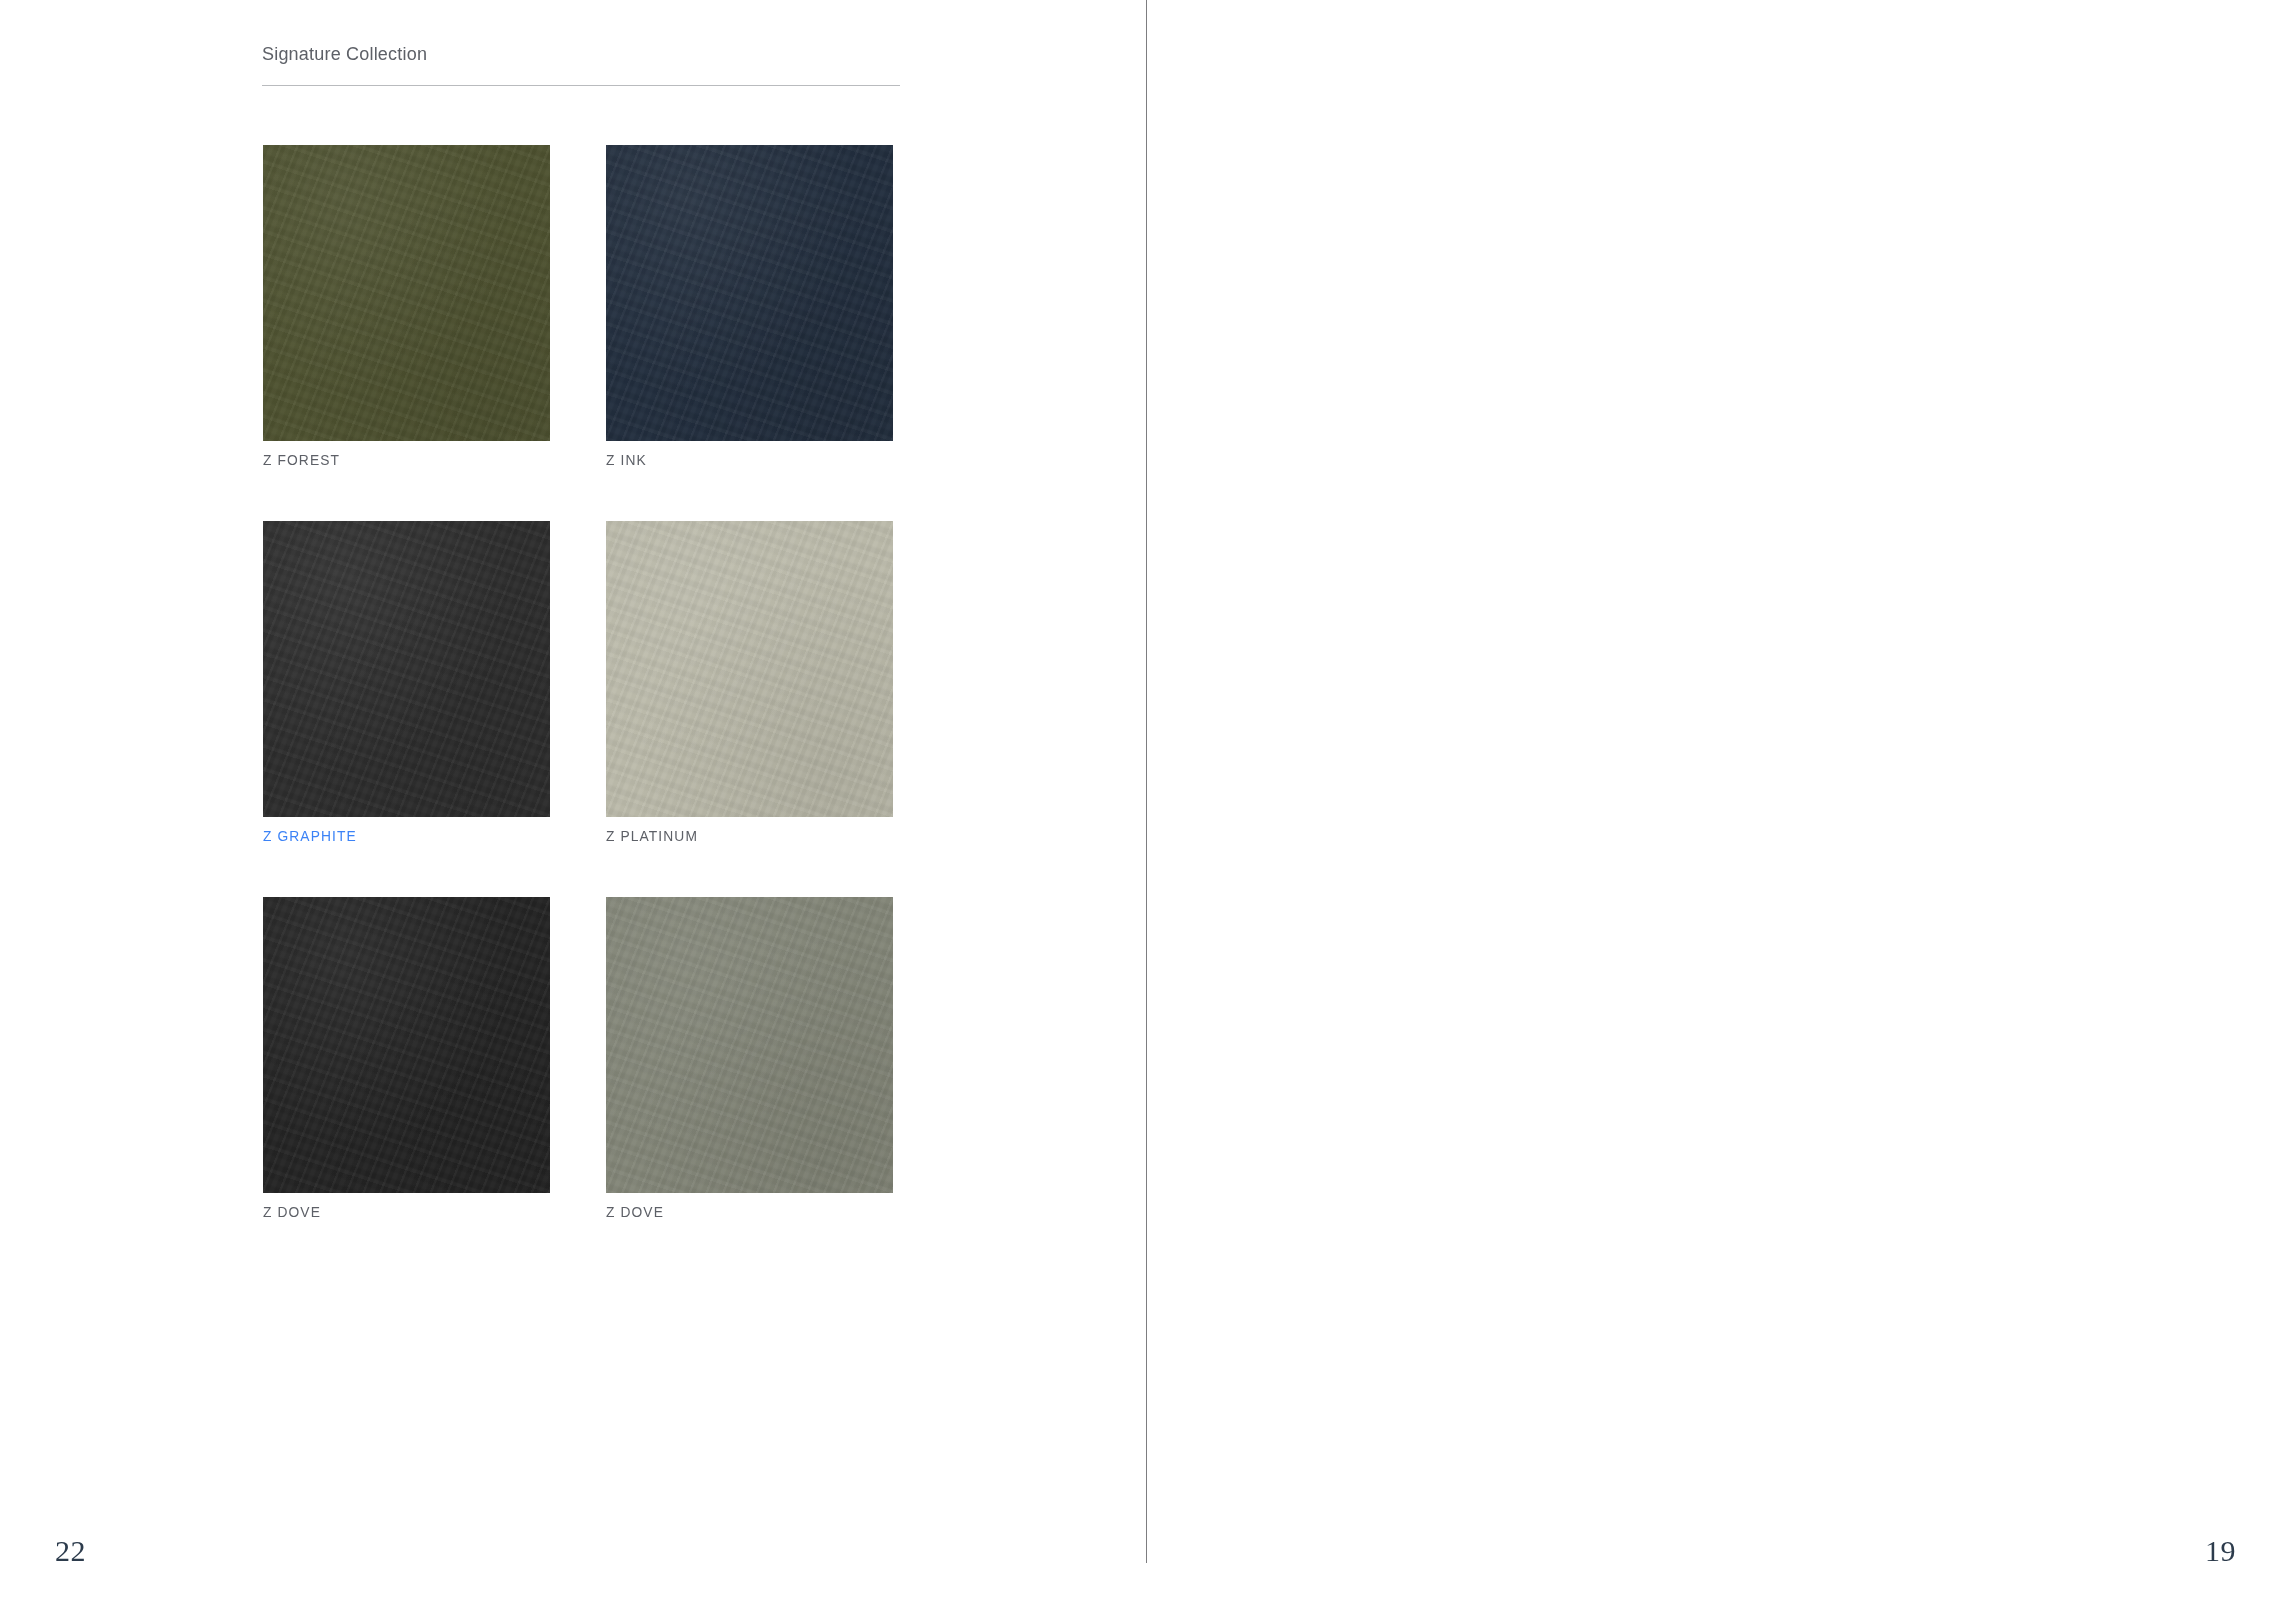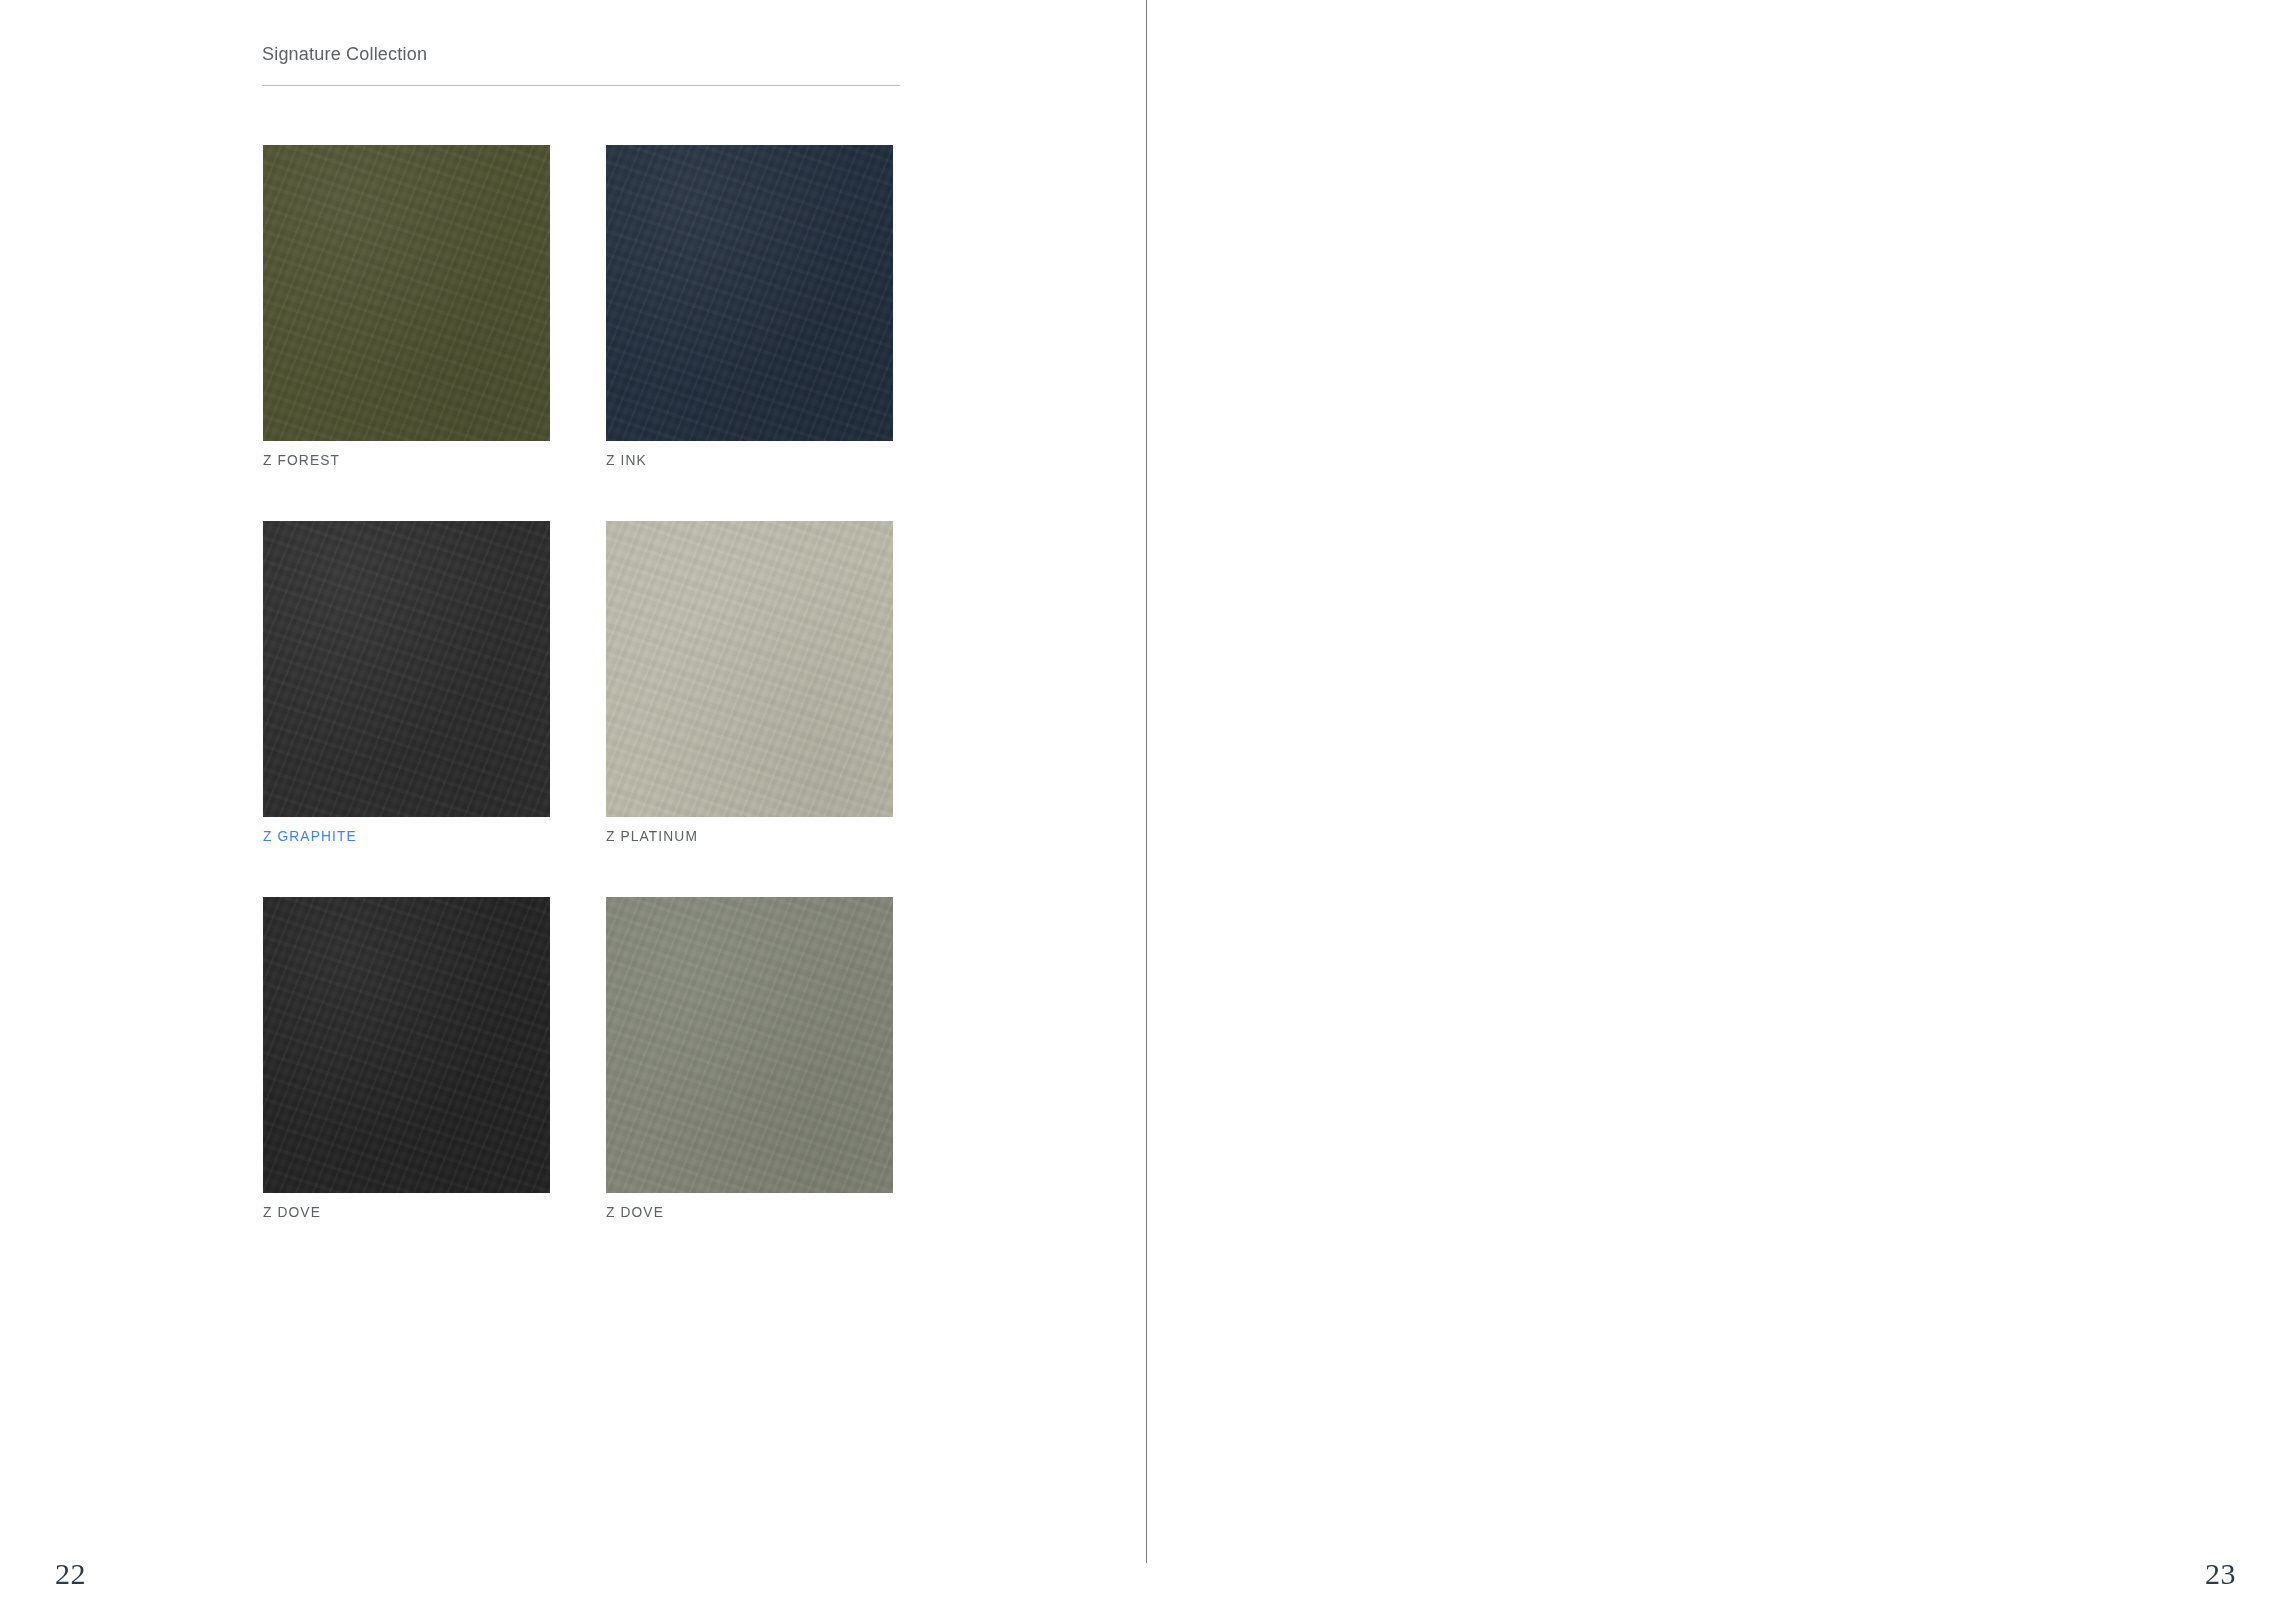--- a/index.html
+++ b/index.html
@@ -132,21 +132,21 @@
     font-size: 13.8px;
     font-weight: 400;
     color: #5d6067;
     letter-spacing: 1.1px;
     white-space: nowrap;
   }
 
   
   .folio {
     position: absolute;
-    bottom: 33px;
+    bottom: 56px;
     font-family: "Liberation Serif", serif;
     font-size: 30px;
     font-weight: 400;
     color: #2c3b4c;
     letter-spacing: 0.5px;
   }
   .folio-left  { left: 55px; }
   .folio-right { right: 60px; }
 </style>
 </head>
@@ -197,17 +197,17 @@
 
     </div>
 
     <div class="folio folio-left" style="color: rgb(44, 59, 76);">22</div>
   </div>
 
   <div class="gutter-line" style="background-color: rgb(125, 125, 128);"></div>
 
   <div class="page page-right">
 
-    <div class="folio folio-right" style="color: rgb(44, 59, 76);">23</div>
+    <div class="folio folio-right" style="color: rgb(44, 59, 76);">19</div>
   </div>
 
 </div>
 
 
 </body></html>

